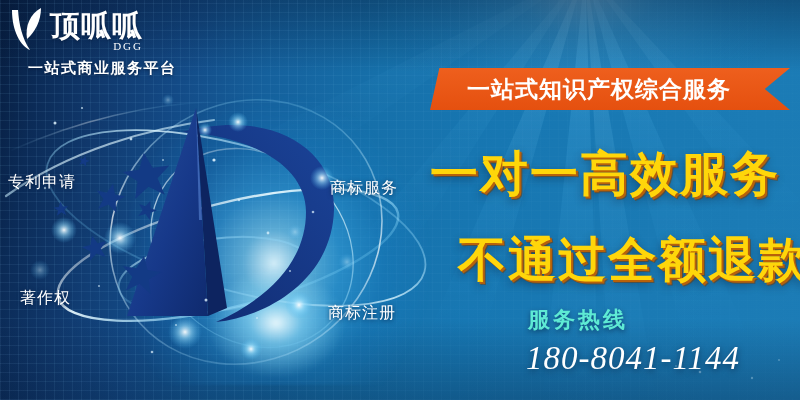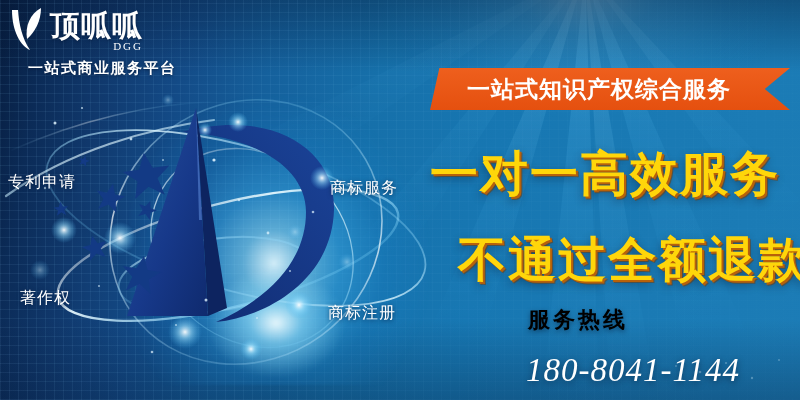--- a/index.html
+++ b/index.html
@@ -136,25 +136,25 @@
       2px 2px 0 #b8610a,
       3px 3px 0 rgba(120,60,8,.55),
       0 4px 10px rgba(0,20,45,.45);
   }
   .head-1{ top:142px; }
   .head-2{ top:228px;margin-left:28px; }
 
   .hotline-label{
     position:absolute; left:110px; top:305px;
     font-family:Liberation Serif, serif;
-    font-size:22px; font-weight:700; color:#000000; letter-spacing:3px;
+    font-size:22px; font-weight:700; color:#5eead4; letter-spacing:3px;
     text-shadow:0 2px 5px rgba(0,20,45,.5);
   }
   .hotline-number{
-    position:absolute; left:108px; top:352px;
+    position:absolute; left:108px; top:340px;
     font-family:"Liberation Serif","DejaVu Serif",serif;
     font-style:italic; font-size:33px; font-weight:400; color:#ffffff;
     letter-spacing:1px; white-space:nowrap;
     text-shadow:0 2px 6px rgba(0,20,45,.55);
   }
 </style>
 </head>
 <body>
 
 <div class="banner">

